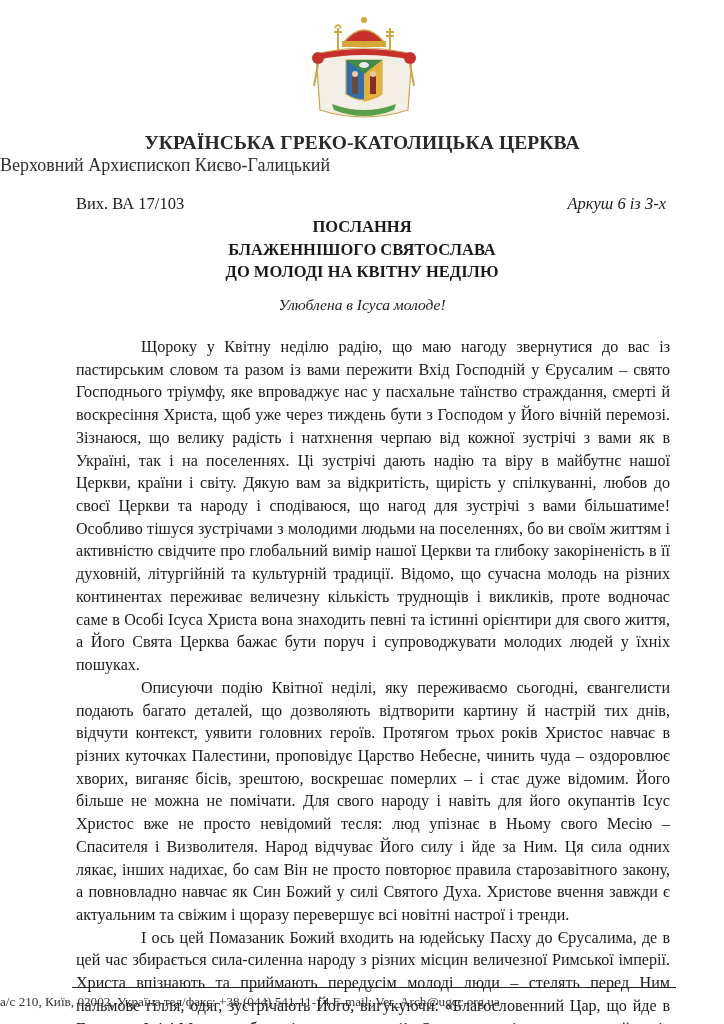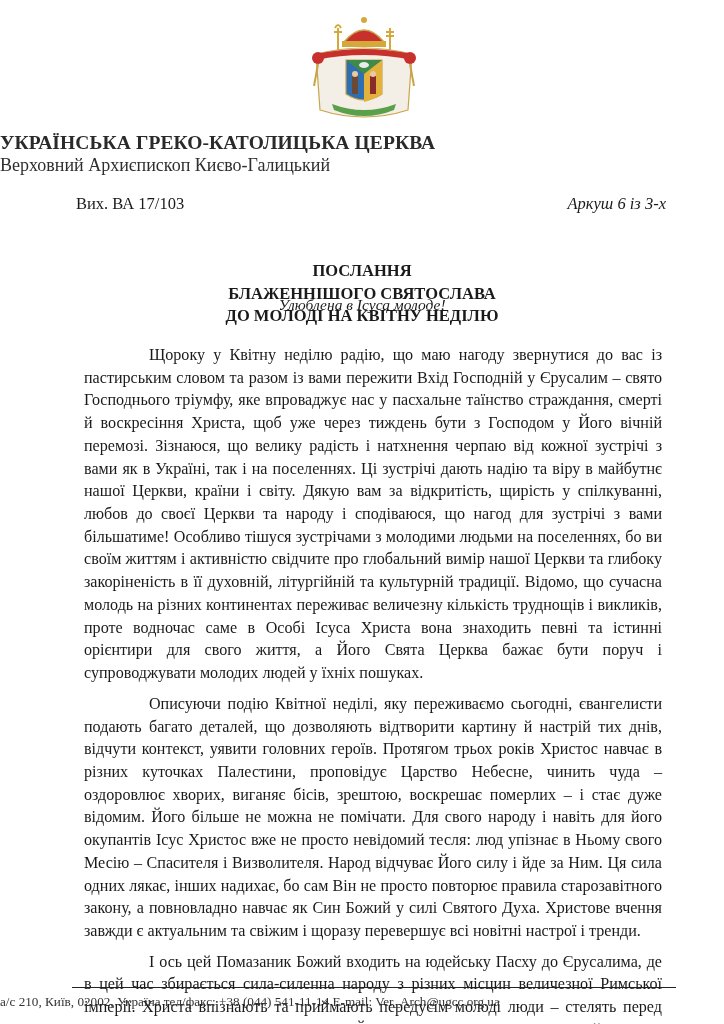--- a/index.html
+++ b/index.html
@@ -2,42 +2,42 @@
 <html><head>
   <meta charset="utf-8">
   <style>
     html, body { margin: 0; padding: 0; background: #ffffff; }
     body {
       width: 724px; height: 1024px; position: relative; overflow: hidden;
       font-family: "Liberation Serif", "DejaVu Serif", serif; color: #1a1a1a;
     }
     .emblem { position: absolute; left: 308px; top: 14px; width: 112px; height: 112px; }
     .org-name {
-      position: absolute; top: 132px; left: 0; width: 724px; text-align: left;
+      position: absolute; top: 132px; left: 0; width: 724px; text-align: center;
       font-size: 19.5px; font-weight: bold; letter-spacing: 0.1px; color: #2a2a2a;
     }
     .org-sub {
       position: absolute; top: 155px; left: 0; width: 724px; 
       font-size: 18px; color: #2f2f2f;
     }
     .ref-no { position: absolute; top: 194px; left: 76px; font-size: 16.5px; }
     .sheet-no { position: absolute; top: 194px; right: 58px; font-size: 16.5px; font-style: italic; }
     .title {
       position: absolute; top: 216px; left: 0; width: 724px; text-align: center;
-      font-size: 16.5px; font-weight: bold; line-height: 22.5px; margin-top: 44px;
+      font-size: 16.5px; font-weight: bold; line-height: 22.5px;
     }
     .salutation {
       position: absolute; top: 296px; left: 0; width: 724px; text-align: center;
       font-size: 15.5px; font-style: italic;
     }
     .body-text {
       position: absolute; top: 336px; left: 76px; width: 594px;
       font-size: 16.1px; line-height: 22.72px; text-align: justify;
     }
-    .body-text p { margin: 8px; text-indent: 65px; }
+    .body-text p { margin: 0; text-indent: 65px; }
     .footer-rule {
       position: absolute; top: 987px; left: 72px; width: 604px; height: 0;
       border-top: 1.6px solid #222;
     }
     .footer {
       position: absolute; top: 994px; left: 0; width: 724px; 
       font-size: 13.2px; color: #333;
     }
   </style>
 </head>

